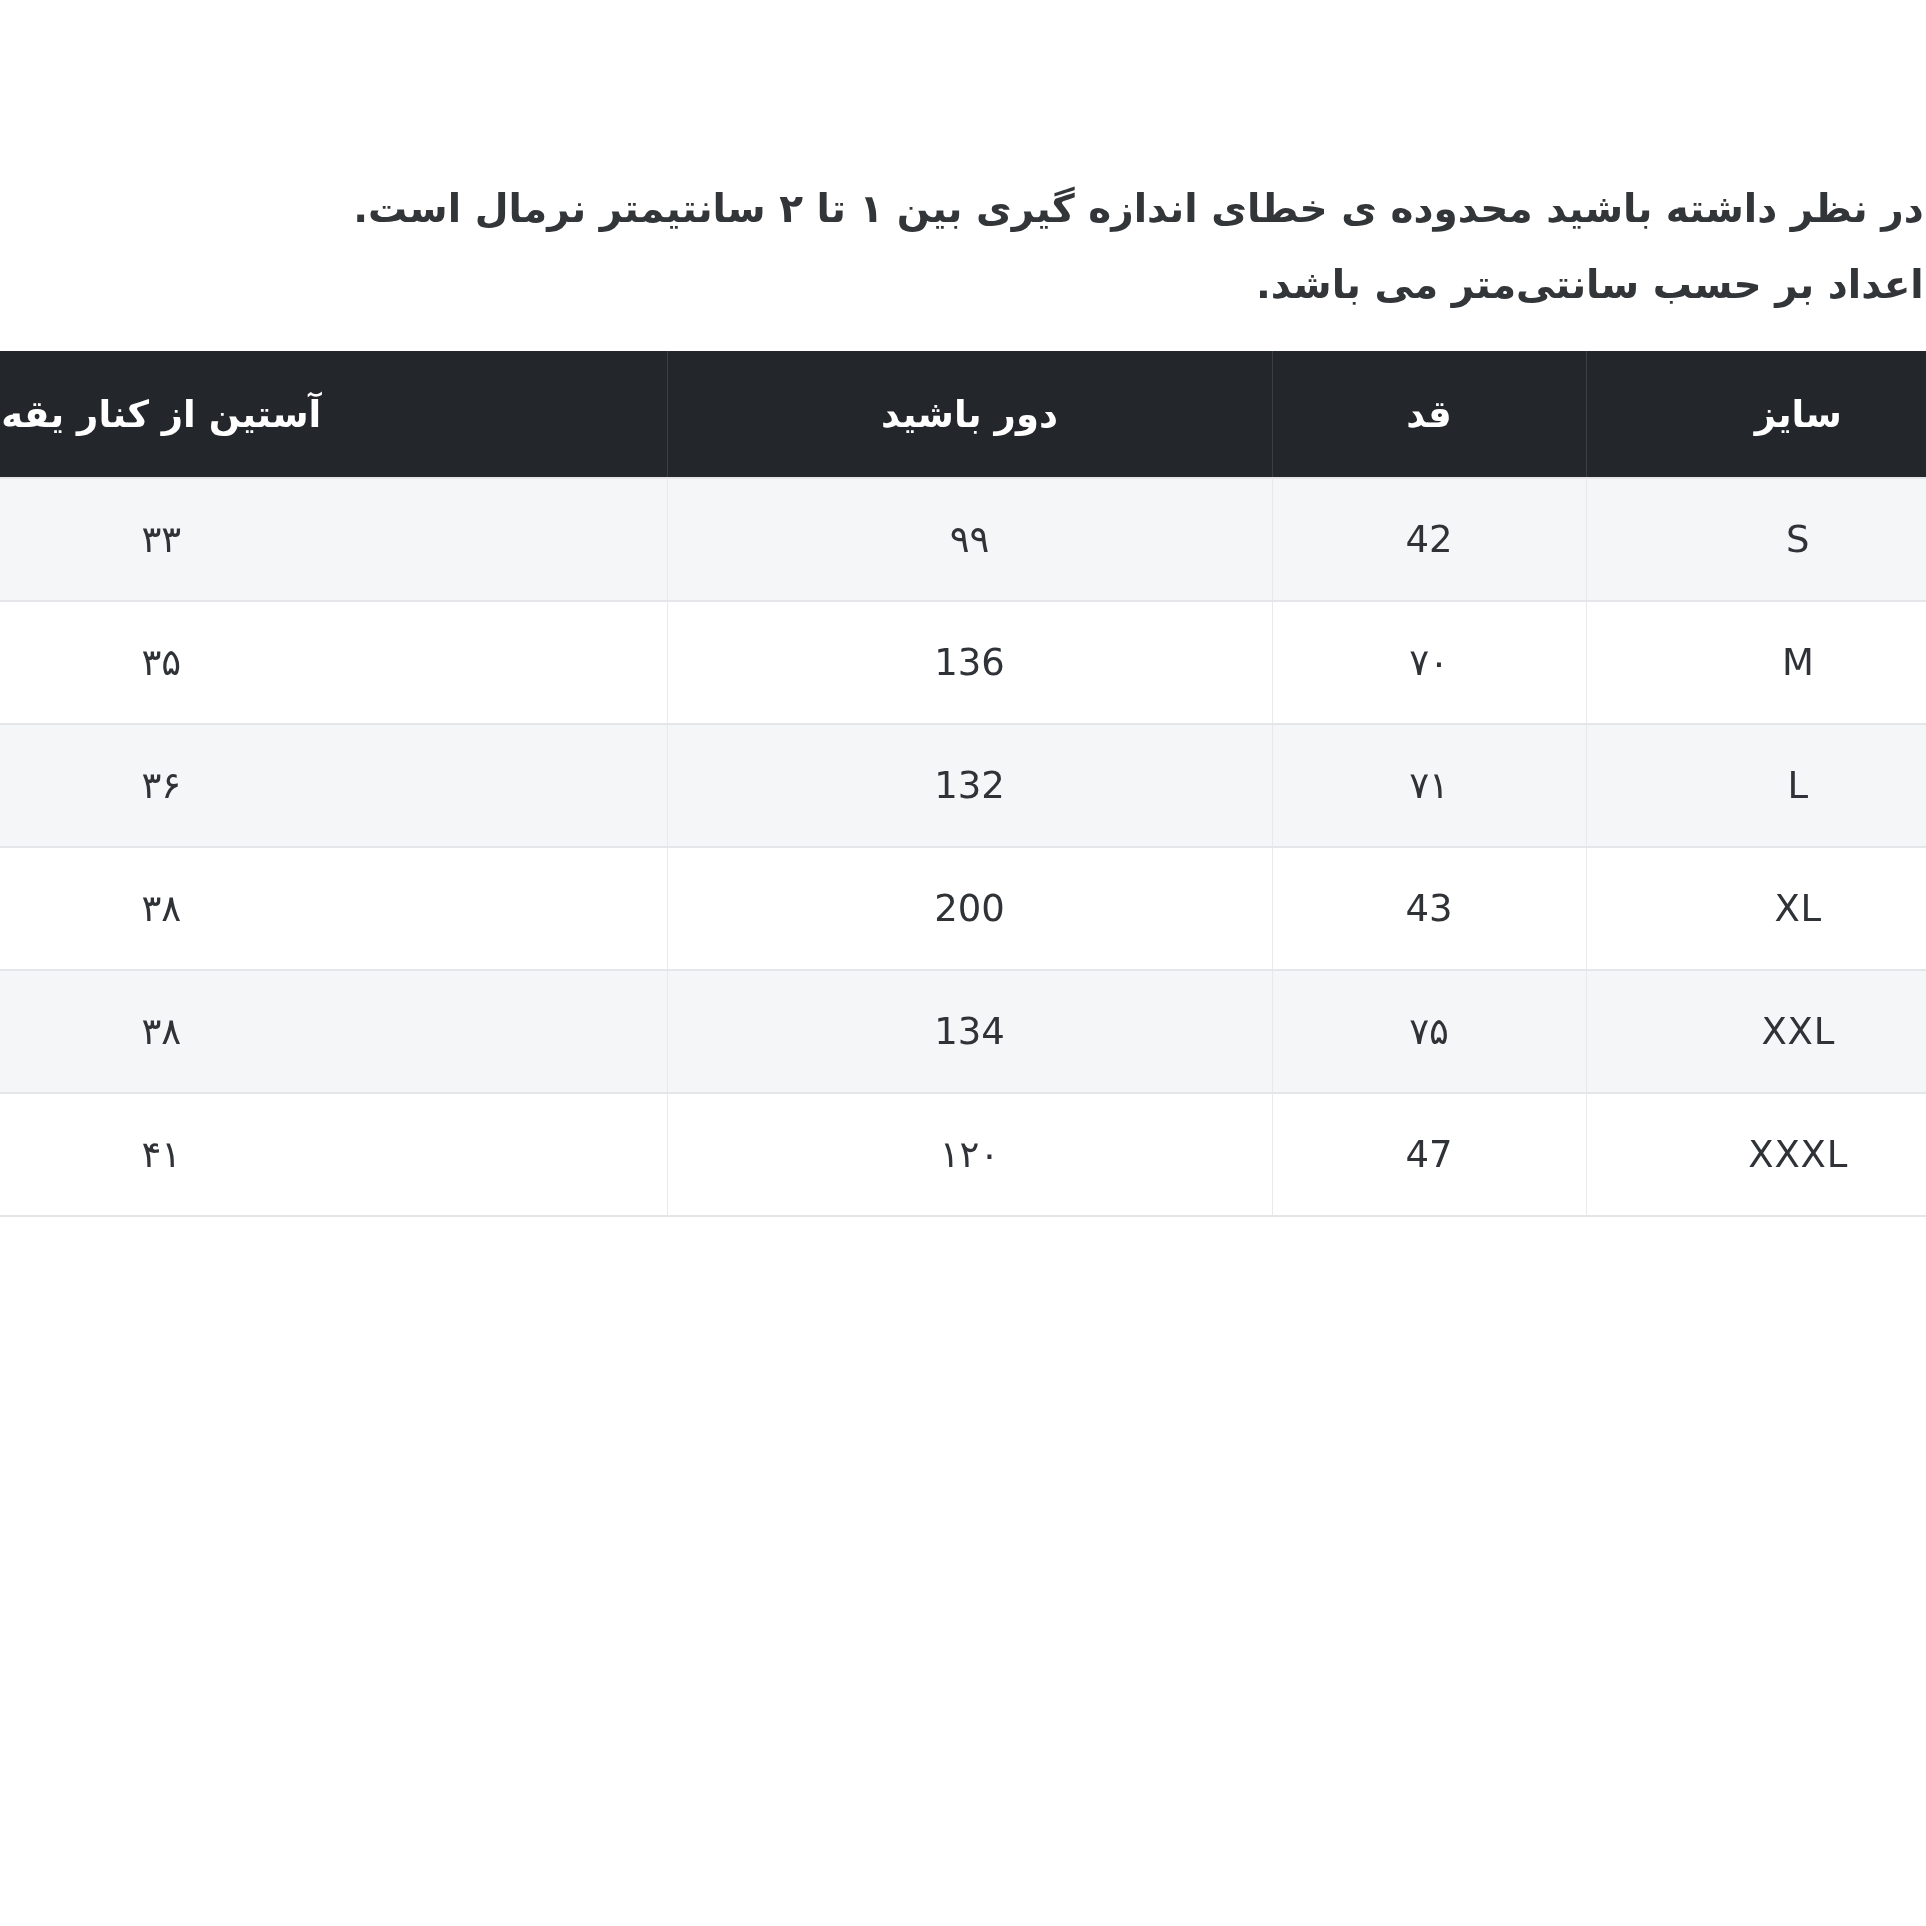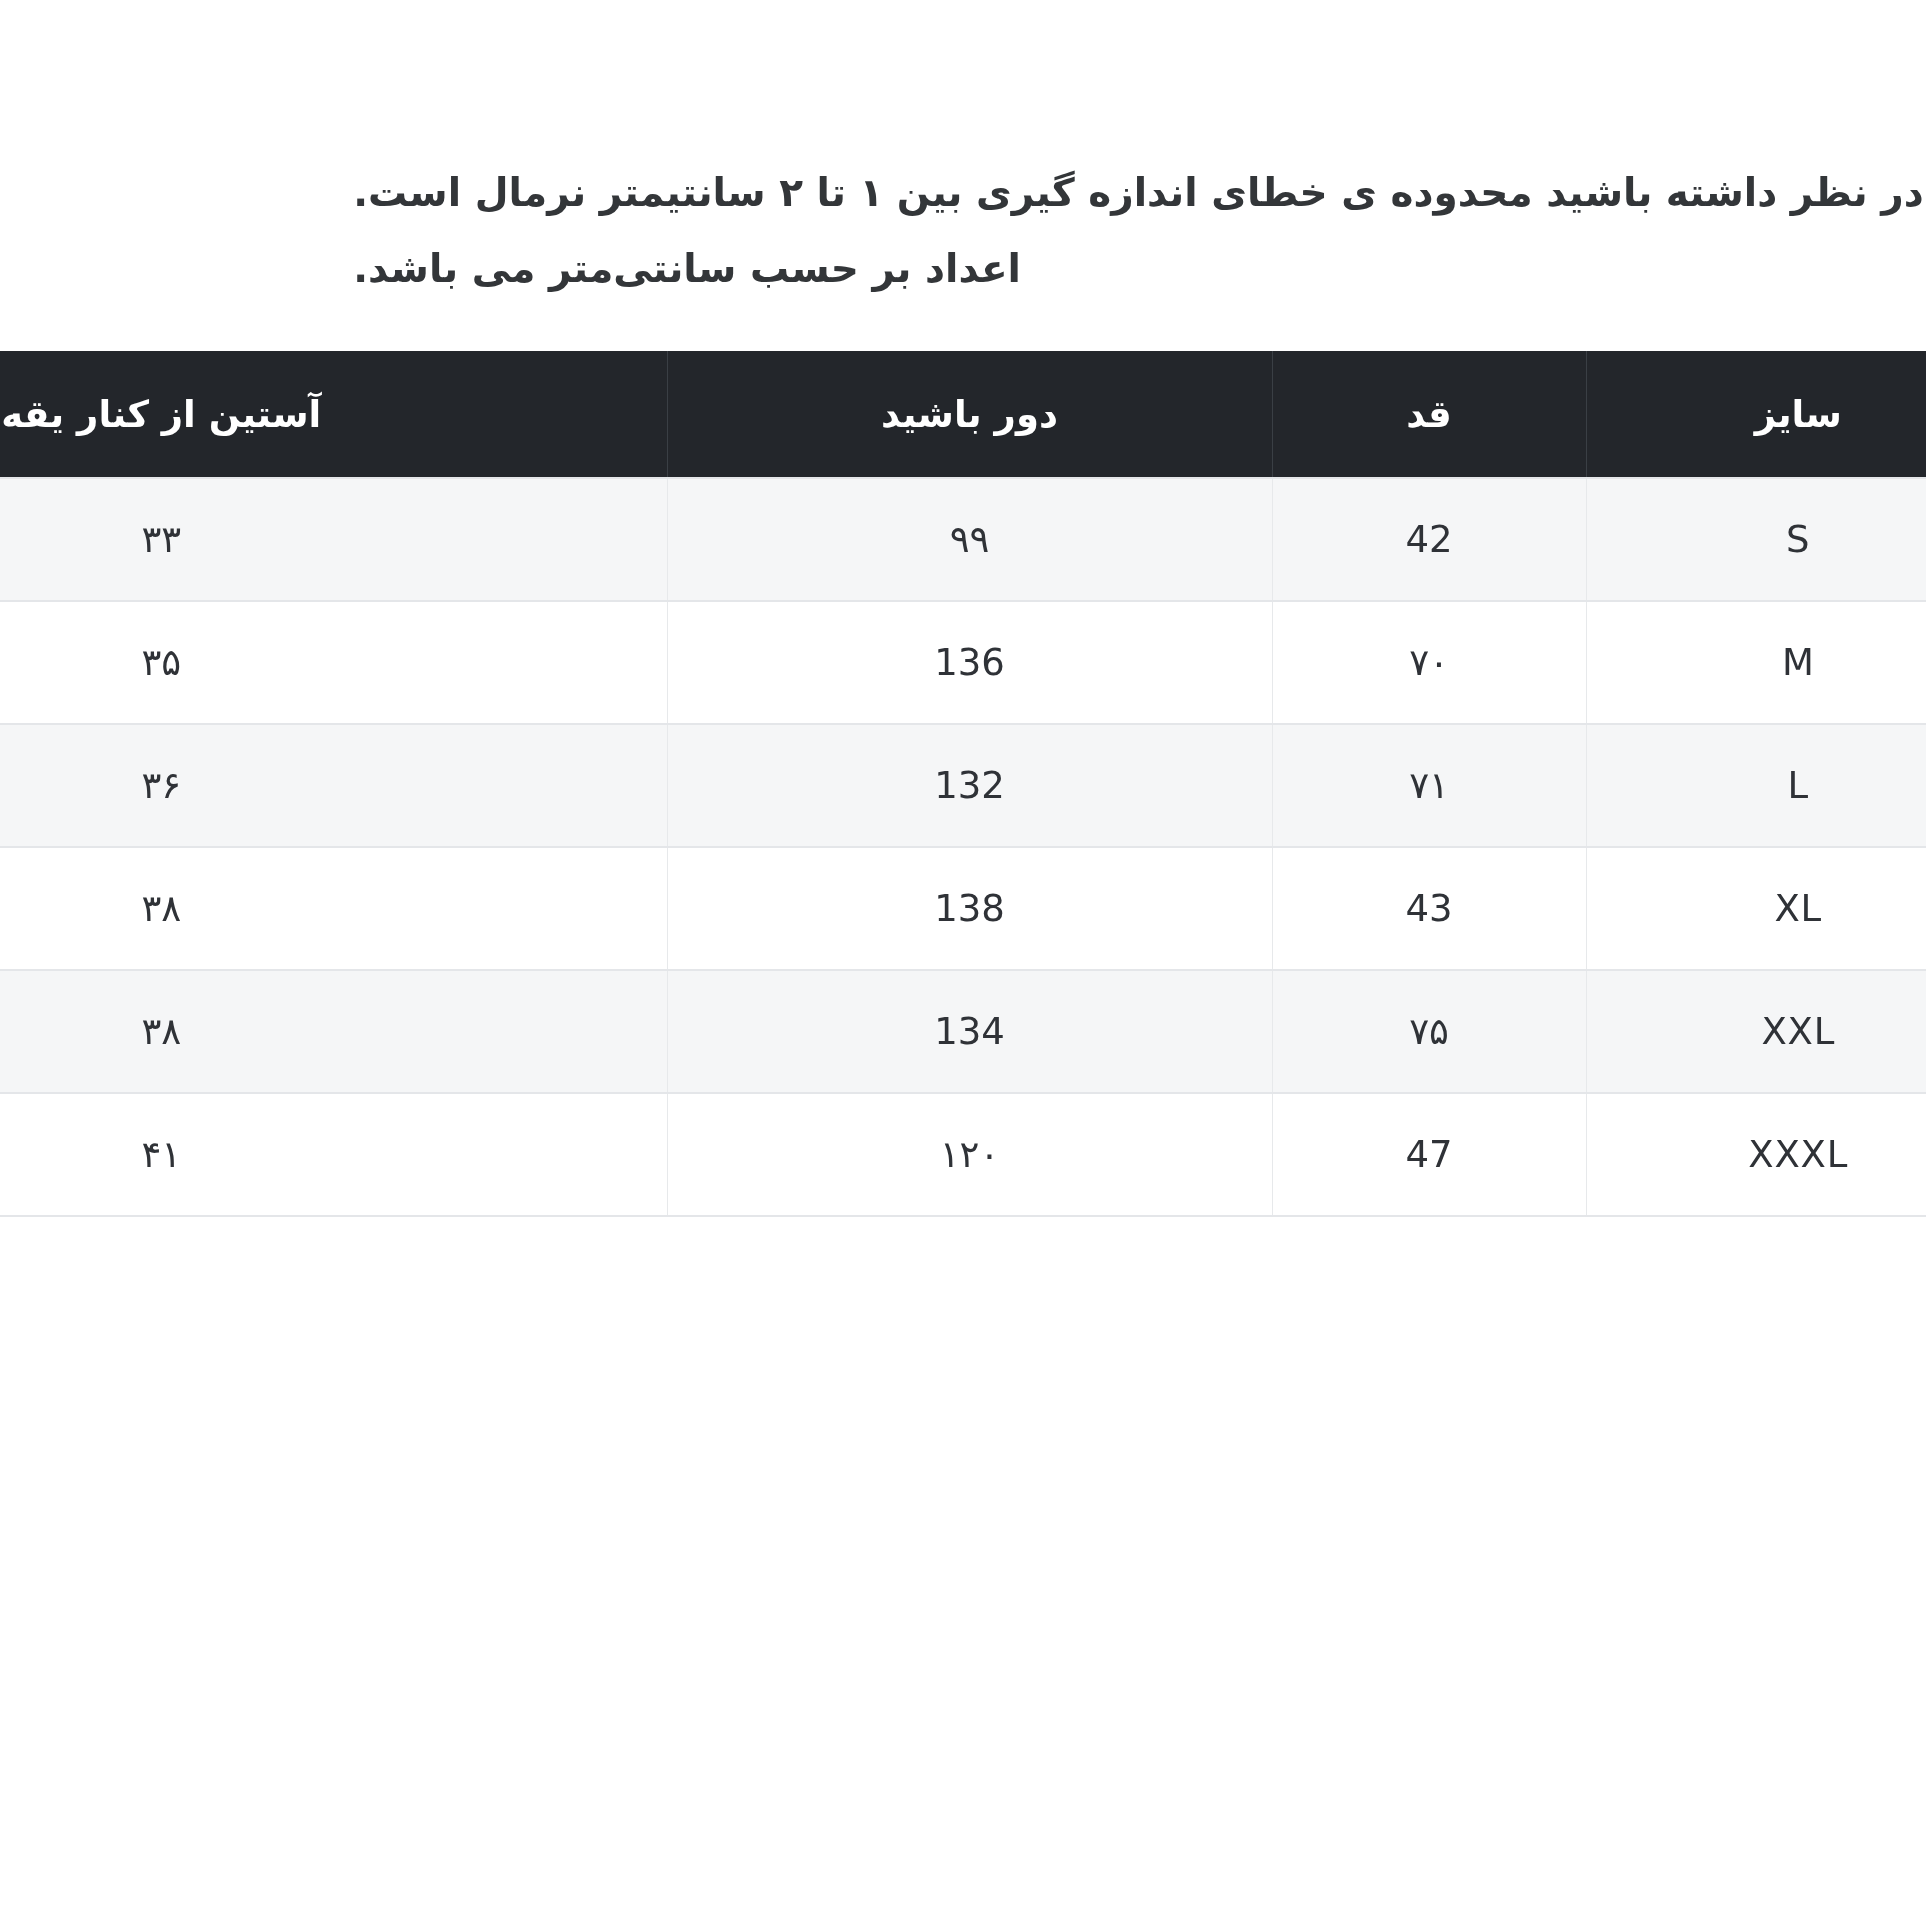--- a/index.html
+++ b/index.html
@@ -9,24 +9,24 @@
     width: 1926px;
     height: 1926px;
     overflow: hidden;
     background: #ffffff;
     font-family: "DejaVu Sans", "Liberation Sans", sans-serif;
   }
 
   
   .notes {
     position: absolute;
-    top: 155px;
+    top: 171px;
     right: 2.3px;
     direction: rtl;
-    text-align: left;
+    text-align: right;
     color: #333639;
     font-size: 39px;
     font-weight: 600;
     line-height: 76px;
     white-space: nowrap;
   }
 
   
   .table-wrap {
     position: absolute;
@@ -106,21 +106,21 @@
       </tr>
       <tr>
         <td class="latin-size">L</td>
         <td>۷۱</td>
         <td>132</td>
         <td>۳۶</td>
       </tr>
       <tr>
         <td class="latin-size">XL</td>
         <td>43</td>
-        <td>138</td>
+        <td>200</td>
         <td>۳۸</td>
       </tr>
       <tr>
         <td class="latin-size">XXL</td>
         <td>۷۵</td>
         <td>134</td>
         <td>۳۸</td>
       </tr>
       <tr>
         <td class="latin-size">XXXL</td>

